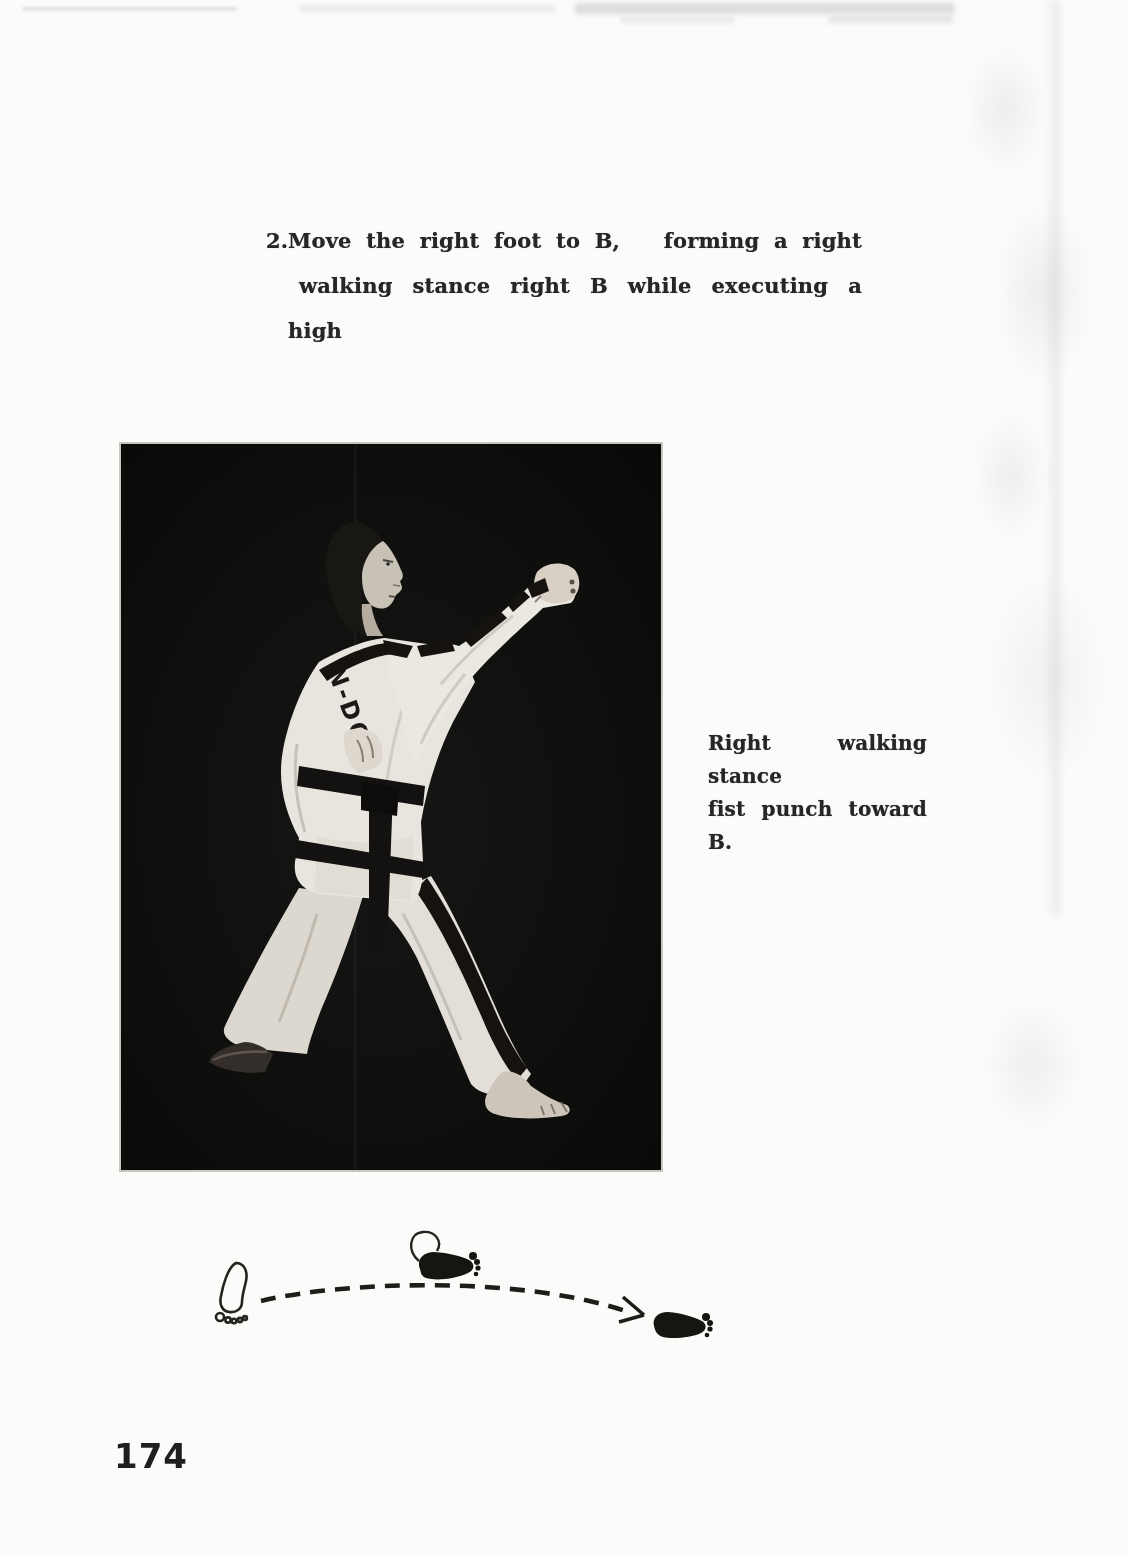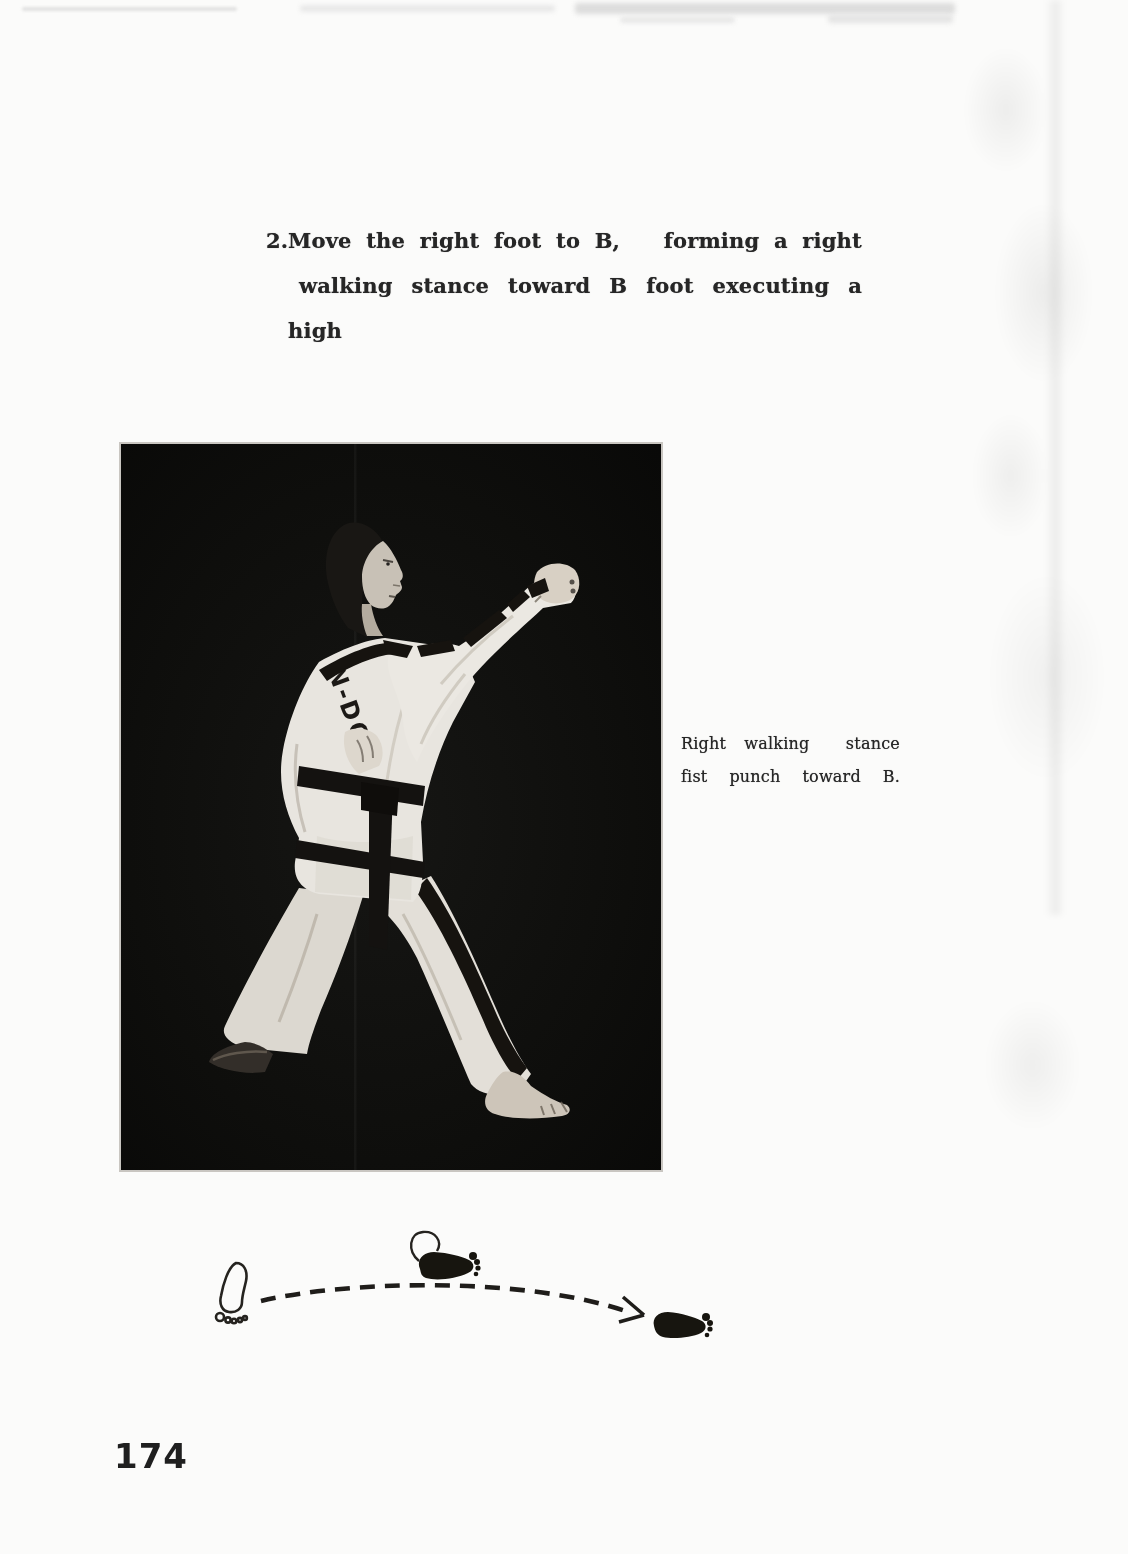--- a/index.html
+++ b/index.html
@@ -52,22 +52,22 @@
 
   
   .photo {
     position: absolute; left: 119px; top: 442px; width: 544px; height: 730px;
     border: 2px solid #c9c6c1; background: #0d0d0c;
   }
   .photo svg { display: block; }
 
   
   .caption {
-    position: absolute; left: 681px; top: 727px; width: 219px;
-    font-size: 16px; font-weight: 400; line-height: 33px;
+    position: absolute; left: 708px; top: 727px; width: 219px;
+    font-size: 20px; font-weight: 700; line-height: 33px;
     letter-spacing: .2px; text-shadow: 0 0 .7px rgba(38,38,38,.7);
   }
   .caption .cap-line { white-space: pre-wrap; }
 
   
   .diagram { position: absolute; left: 195px; top: 1225px; }
 
   
   .folio {
     position: absolute; left: 114px; top: 1436px;
@@ -87,21 +87,21 @@
     <div class="streak s4"></div>
     <div class="streak s5"></div>
   </div>
   <div class="side-noise"></div>
   <div class="side-blob"></div>
 
   <section class="instruction">
     <span class="num">2.</span>
     <div class="lines">
       <div class="line just">Move the right foot to B,   forming a right</div>
-      <div class="line just indent">walking stance toward B foot executing a high</div>
+      <div class="line just indent">walking stance right B while executing a high</div>
     </div>
   </section>
 
   <figure class="photo">
     <svg viewBox="0 0 540 726" width="540" height="726">
       <defs>
         <radialGradient id="pbg" cx="48%" cy="52%" r="78%">
           <stop offset="0%" stop-color="#161614"></stop>
           <stop offset="60%" stop-color="#0e0e0c"></stop>
           <stop offset="100%" stop-color="#080807"></stop>

